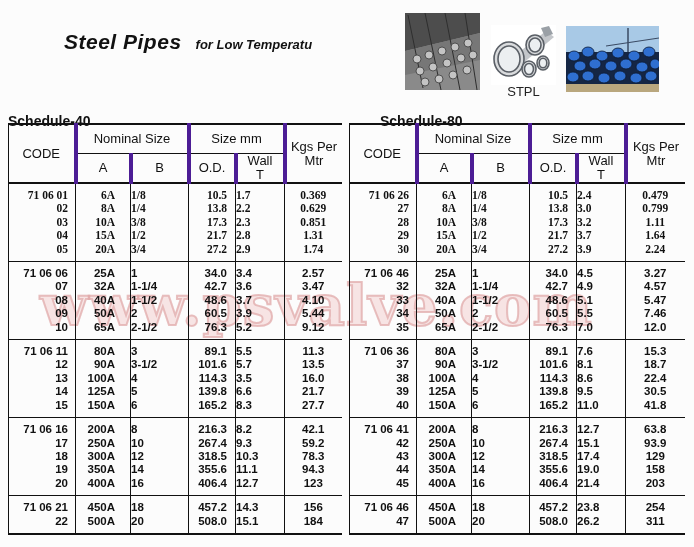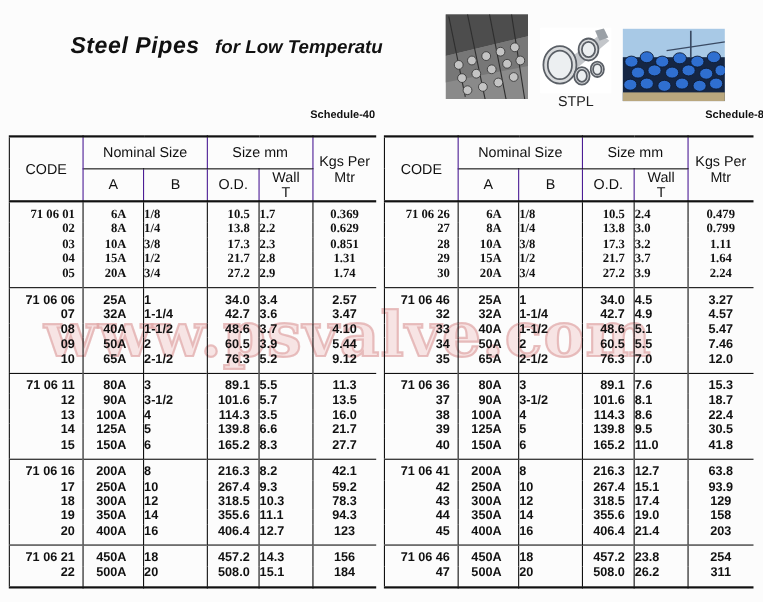--- a/index.html
+++ b/index.html
@@ -13,27 +13,27 @@
     color:#111;
   }
 
   
   .title-row { position:absolute; left:64px; top:30px; white-space:nowrap; }
   .title-main {
     font-size:21px; font-weight:bold; font-style:italic;
     letter-spacing:0.5px;
   }
   .title-sub {
-    font-size:17px; font-weight:bold; font-style:italic;
+    font-size:13px; font-weight:bold; font-style:italic;
     margin-left:14px;
   }
 
   .schedule-label {
-    position:absolute; top:99px; font-size:10px; font-weight:bold;
-    text-align:right;
+    position:absolute; top:113px; font-size:14px; font-weight:bold;
+    text-align:left;
   }
   #schedule-40-label { left:8px;  width:333px; }
   #schedule-80-label { left:380px; width:320px; }
 
   
   .photo { position:absolute; display:block; }
   #photo-1 { left:405px; top:13px; width:75px; height:77px; }
   #photo-2 { left:491px; top:25px; width:65px; height:60px; }
   #photo-3 { left:566px; top:26px; width:93px; height:66px; }
   .photo-caption {
@@ -59,21 +59,21 @@
     border-top:2px solid #111;
     border-bottom:2px solid #111;
     border-left:1px solid #111;
     background:transparent;
   }
   #table-0 { left:8px;   width:333px; }
   #table-1 { left:349px; width:335px; }
 
   .spec-table th {
     font-weight:normal; font-size:13px; text-align:center;
-    border-right:1px solid #4c1d95;
+    border-right:4px solid #4c1d95;
     padding:0; line-height:14px; vertical-align:middle;
   }
   .spec-table thead tr.h1 th { height:29px; }
   .spec-table thead tr.h2 th { height:30px; }
   .spec-table thead { border-bottom:2px solid #111; }
   .spec-table th.span-group { border-bottom:1px solid #111; }
   .spec-table th.no-r { border-right:none; }
 
   .spec-table tbody { border-top:1.5px solid #111; }
   .spec-table tbody.g0 { border-top:none;font-family:Liberation Serif, serif; }

